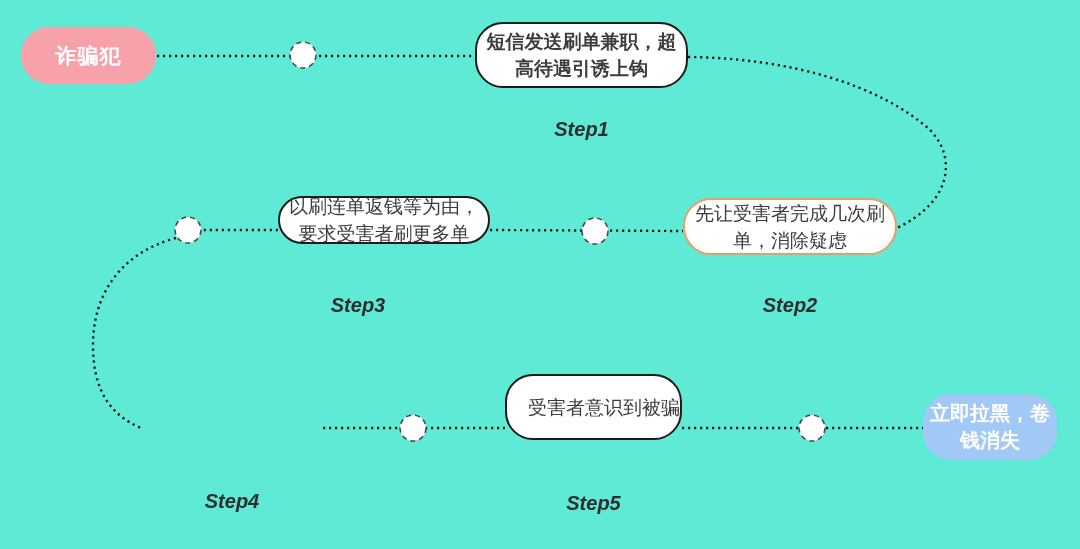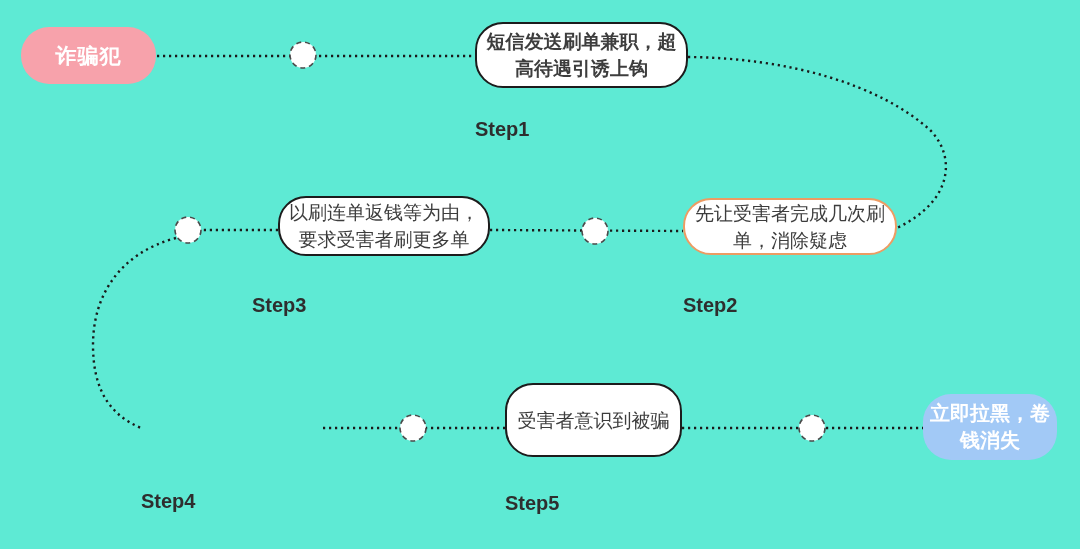--- a/index.html
+++ b/index.html
@@ -40,32 +40,33 @@
   }
   .topic.thin-border { border-width: 2px; }
   .topic-text { display: inline-block; }
   .start-node { left: 21px; top: 27px; width: 135px; height: 57px; font-size: 21px; letter-spacing: 1px; }
   .end-node   { left: 923px; top: 394px; width: 134px; height: 66px; font-size: 20px; line-height: 27px; }
   .end-node .topic-text { width: 124px; }
   .step1-node { left: 475px; top: 22px;  width: 213px; height: 66px; font-weight: bold; }
   .step1-node .topic-text { width: 193px; }
   .step2-node { left: 683px; top: 198px; width: 214px; height: 57px; }
   .step2-node .topic-text { width: 194px; }
-  .step3-node { left: 278px; top: 196px; width: 212px; height: 60px; justify-content: center; }
+  .step3-node { left: 278px; top: 196px; width: 212px; height: 48px; justify-content: center; }
   .step3-node .topic-text { width: 192px; }
   .step4-node { left: 141px; top: 395px; width: 182px; height: 65px; }
   .step4-node .topic-text { width: 176px; }
-  .step5-node { left: 505px; top: 383px; width: 177px; height: 74px; }
+  .step5-node { left: 505px; top: 374px; width: 177px; height: 66px; text-align: right; }
   .step5-node .topic-text { width: 173px; }
   .step-label {
     position: absolute;
-    text-align: left;
+    text-align: center;
     font-weight: 700;
     font-size: 20px;
     color: #2e2e2e;
+    font-style: italic;
   }
   .step1-label { left: 475px; top: 118px; width: 213px; }
   .step2-label { left: 683px; top: 294px; width: 214px; }
   .step3-label { left: 252px; top: 294px; width: 212px; }
   .step4-label { left: 141px; top: 490px; width: 182px; }
   .step5-label { left: 505px; top: 492px; width: 177px; }
 </style>
 </head>
 <body>
 

